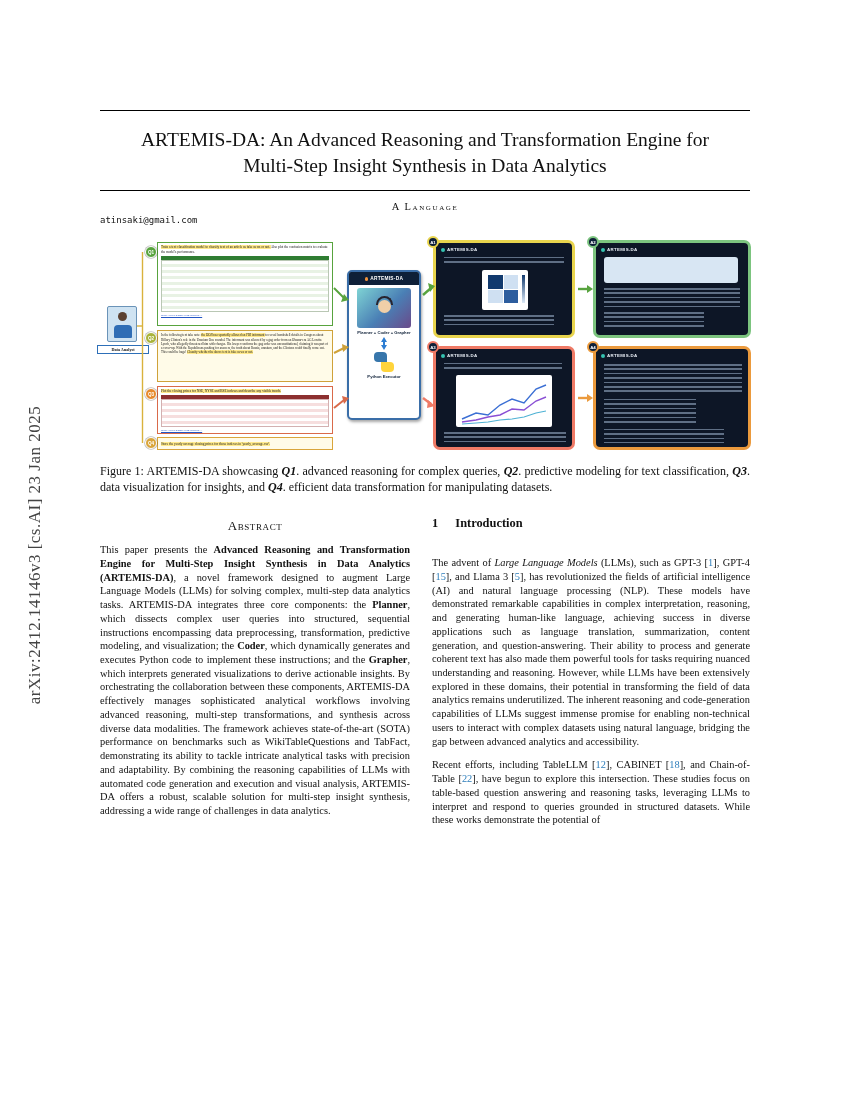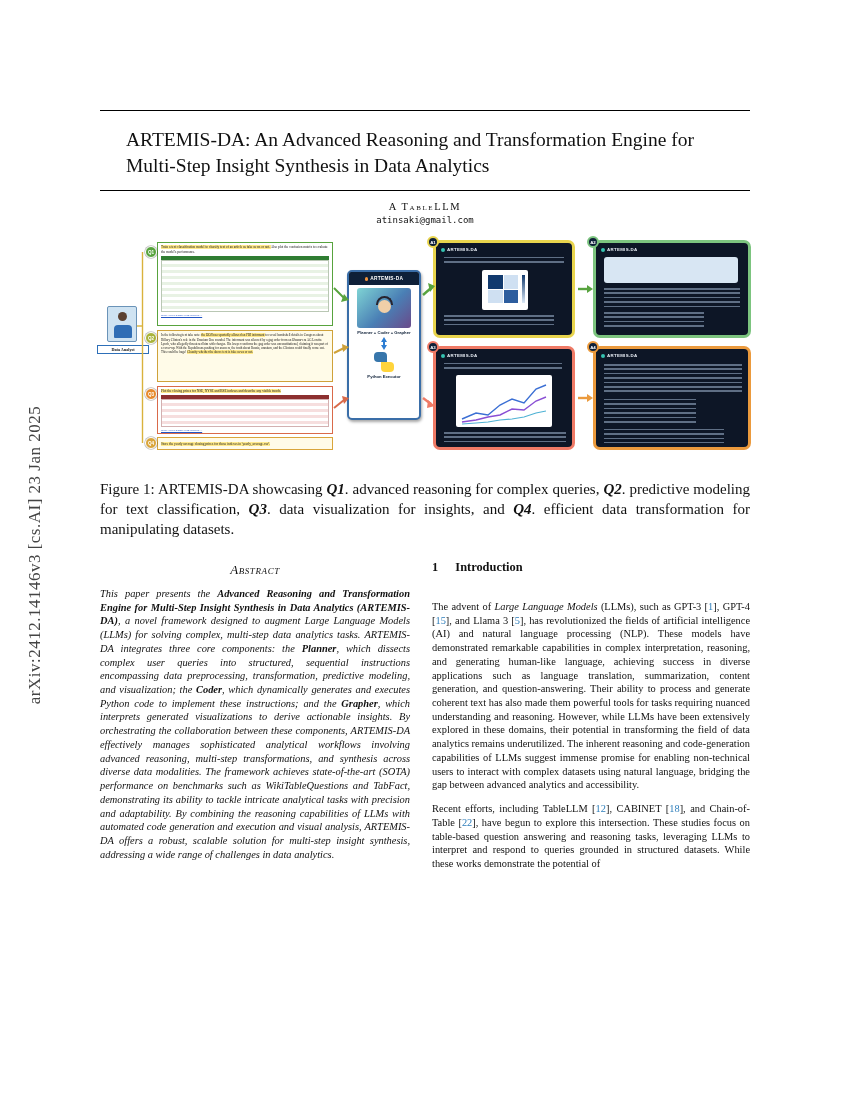--- a/index.html
+++ b/index.html
@@ -9,24 +9,24 @@
   
   .arxiv-stamp{position:absolute;left:-130px;top:545px;width:330px;text-align:center;
      transform:rotate(-90deg);transform-origin:center;white-space:nowrap;
      font-size:17px;color:#444;letter-spacing:0.5px;}
 
   .content{position:absolute;left:100px;top:0;width:650px;}
   hr.rule{border:none;border-top:1.8px solid #000;margin:0;}
   hr.top{margin-top:110px;}
   hr.mid{margin-top:12px;}
 
-  h1.title{margin:16px 26px 10px;font-size:19.5px;font-weight:normal;line-height:1.32;text-align:left;}
+  h1.title{margin:16px 26px 10px;font-size:19.5px;font-weight:normal;line-height:1.32;text-align:center;}
   .preprint{margin-top:10px;text-align:center;font-variant:small-caps;font-size:10.5px;letter-spacing:1.6px;}
   .author{margin-top:25px;text-align:center;font-size:11.5px;}
-  .email{margin-top:3px;text-align:center;font-family:"DejaVu Sans Mono",monospace;font-size:9px;}
+  .email{margin-top:3px;font-family:"DejaVu Sans Mono",monospace;font-size:9px;}
 
   
   .fig{position:relative;width:660px;height:214px;left:-5px;margin-top:15px;}
   .fig *{box-sizing:border-box;}
   .analyst-icon{position:absolute;left:12px;top:66px;width:30px;height:36px;background:#cfe3f2;border:1px solid #6a93b8;border-radius:2px;}
   .analyst-icon .head{position:absolute;left:10px;top:5px;width:9px;height:9px;border-radius:50%;background:#5b4030;}
   .analyst-icon .torso{position:absolute;left:6px;bottom:3px;width:18px;height:13px;border-radius:4px 4px 1px 1px;background:#2f6db5;}
   .analyst-label{position:absolute;left:2px;top:105px;width:52px;font-size:4.2px;text-align:center;
      border:0.8px solid #2d6fb8;background:#fff;padding:1px 0;font-weight:bold;}
   .qbadge{position:absolute;width:12px;height:12px;border-radius:50%;color:#fff;font-weight:bold;
@@ -62,43 +62,43 @@
      font-size:4.4px;font-weight:bold;display:flex;align-items:center;justify-content:center;z-index:5;
      font-family:"Liberation Sans",sans-serif;}
   .plot-white{background:#fff;border-radius:2px;position:relative;}
   .cm{position:absolute;display:grid;grid-template-columns:1fr 1fr;grid-template-rows:1fr 1fr;gap:1px;}
   .cm div{width:100%;height:100%;}
   .codebox{background:#d8e6f3;border-radius:3px;}
 
   .fig svg.arrows{position:absolute;inset:0;z-index:4;pointer-events:none;}
 
   
-  .caption{margin-top:26px;font-size:15px;line-height:1.32;text-align:justify;}
+  .caption{margin-top:10px;font-size:12px;line-height:1.32;text-align:justify;}
   .columns{display:flex;gap:22px;margin-top:20px;}
-  .col-l{width:310px;font-style:italic;}
+  .col-l{width:310px;}
   .col-r{width:318px;}
   .abs-head{text-align:center;font-variant:small-caps;font-size:13px;margin:2px 0 9px;letter-spacing:0.6px;}
   .sec-head{font-weight:bold;font-size:12.4px;margin:0 0 25px;}
   .sec-head .num{margin-right:14px;}
   p.body{font-size:10.4px;line-height:1.32;text-align:justify;margin:0 0 10px;}
 </style>
 </head>
 <body>
 
 <div class="page">
 
   <div class="arxiv-stamp">arXiv:2412.14146v3  [cs.AI]  23 Jan 2025</div>
 
   <div class="content">
 
     <hr class="rule top">
     <h1 class="title">ARTEMIS-DA: An Advanced Reasoning and Transformation Engine for Multi-Step Insight Synthesis in Data Analytics</h1>
     <hr class="rule mid">
 
-    <div class="preprint">A TableLLM</div>
+    <div class="preprint">A Language</div>
     <div class="email">atinsaki@gmail.com</div>
 
     <div class="fig">
 
       <div class="analyst-icon">
         <div class="head"></div>
         <div class="torso"></div>
       </div>
       <div class="analyst-label">Data Analyst</div>
 

